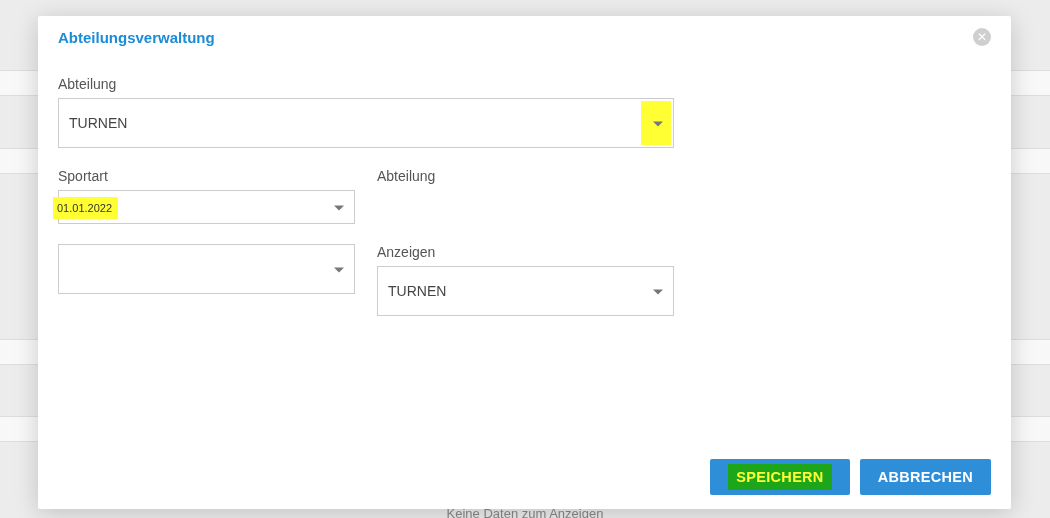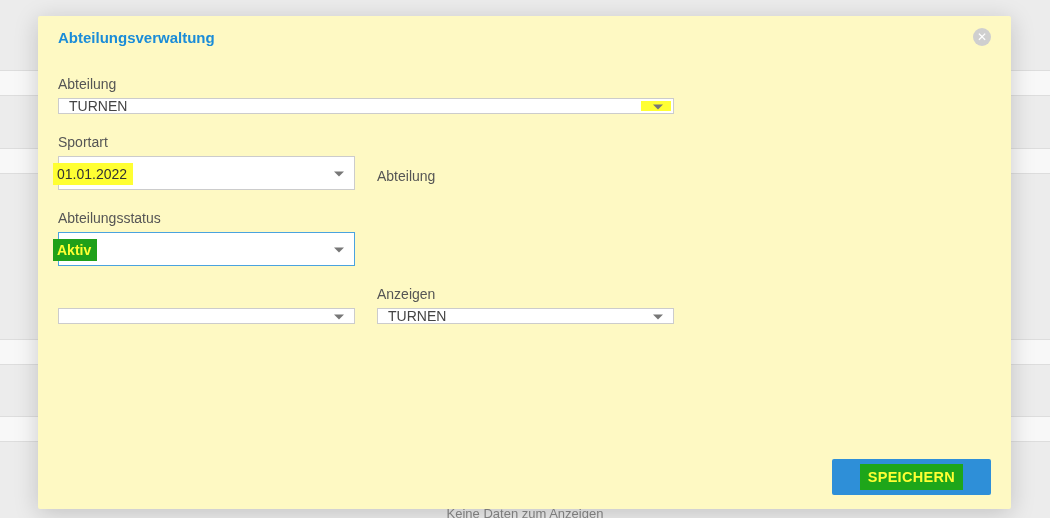--- a/index.html
+++ b/index.html
@@ -30,21 +30,21 @@
     border-bottom: 1px solid #ddd;
   }
 
   
   .modal {
     position: absolute;
     left: 38px;
     top: 16px;
     width: 973px;
     height: 493px;
-    background: #fef9c3;
+    background: #ffffff;
     box-shadow: 0 4px 24px rgba(0,0,0,0.18);
     border-radius: 2px;
   }
 
   .modal-header {
     padding: 12px 20px 6px 20px;
     display: flex;
     justify-content: space-between;
     align-items: center;
   }
@@ -65,35 +65,34 @@
   }
 
   .modal-body {
     padding: 24px 20px 0 20px;
   }
 
   .row {
     display: flex;
     gap: 22px;
     margin-bottom: 20px;
-    align-items: flex-end;
   }
   .field { display: flex; flex-direction: column; }
   .field.full { width: 616px; }
   .field.half { width: 297px; }
 
   .label {
     font-size: 14px;
     color: #555;
     margin-bottom: 6px;
   }
 
   .control {
     position: relative;
-    height: 16px;
+    height: 50px;
     border: 1px solid #ccc;
     background: #fff;
     display: flex;
     align-items: center;
     padding: 0 32px 0 10px;
     color: #444;
     font-size: 14px;
   }
   .control .caret {
     position: absolute;
@@ -133,21 +132,21 @@
     border-right: 5px solid transparent;
     border-top: 5px solid #777;
   }
   .value-offset {
     position: absolute;
     left: -6px;
     top: 6px;
     background: #ffff33;
     padding: 1px 6px 1px 4px;
     color: #333;
-    font-size: 14px;
+    font-size: 11px;
     line-height: 20px;
   }
   .value-offset.green {
     background: #1fa019;
     color: #ffff33;
     font-weight: 600;
   }
   .value-offset-wrap.focus {
     border-color: #4aa3df;
   }
@@ -161,21 +160,21 @@
 
   .modal-footer {
     position: absolute;
     right: 20px;
     bottom: 14px;
     display: flex;
     gap: 10px;
   }
   .btn {
     height: 36px;
-    padding: 0 28px;
+    padding: 0 18px;
     border: none;
     border-radius: 2px;
     font-size: 14.5px;
     font-weight: 700;
     letter-spacing: 0.3px;
     cursor: pointer;
     color: #fff;
     background: #2e8fd8;
     display: flex;
     align-items: center;
@@ -225,29 +224,20 @@
         <div class="value-offset-wrap">
           <span class="value-offset">01.01.2022</span>
           <span class="caret"></span>
         </div>
       </div>
       <div class="field half">
         <div class="label">Abteilung</div>
       </div>
     </div>
 
-    <div class="row">
-      <div class="field half">
-        <div class="label">Abteilungsstatus</div>
-        <div class="value-offset-wrap focus">
-          <span class="value-offset green">Aktiv</span>
-          <span class="caret"></span>
-        </div>
-      </div>
-    </div>
 
     <div class="row">
       <div class="field half">
         <div class="control">
           <span class="caret"></span>
         </div>
       </div>
       <div class="field half">
         <div class="label">Anzeigen</div>
         <div class="control">
@@ -256,15 +246,18 @@
         </div>
       </div>
     </div>
 
   </div>
 
   <div class="modal-footer">
     <button class="btn save-hl">
       <span class="inner">SPEICHERN</span>
     </button>
+    <button class="btn">
+      <span>ABBRECHEN</span>
+    </button>
   </div>
 
 </div>
 
 </body></html>

